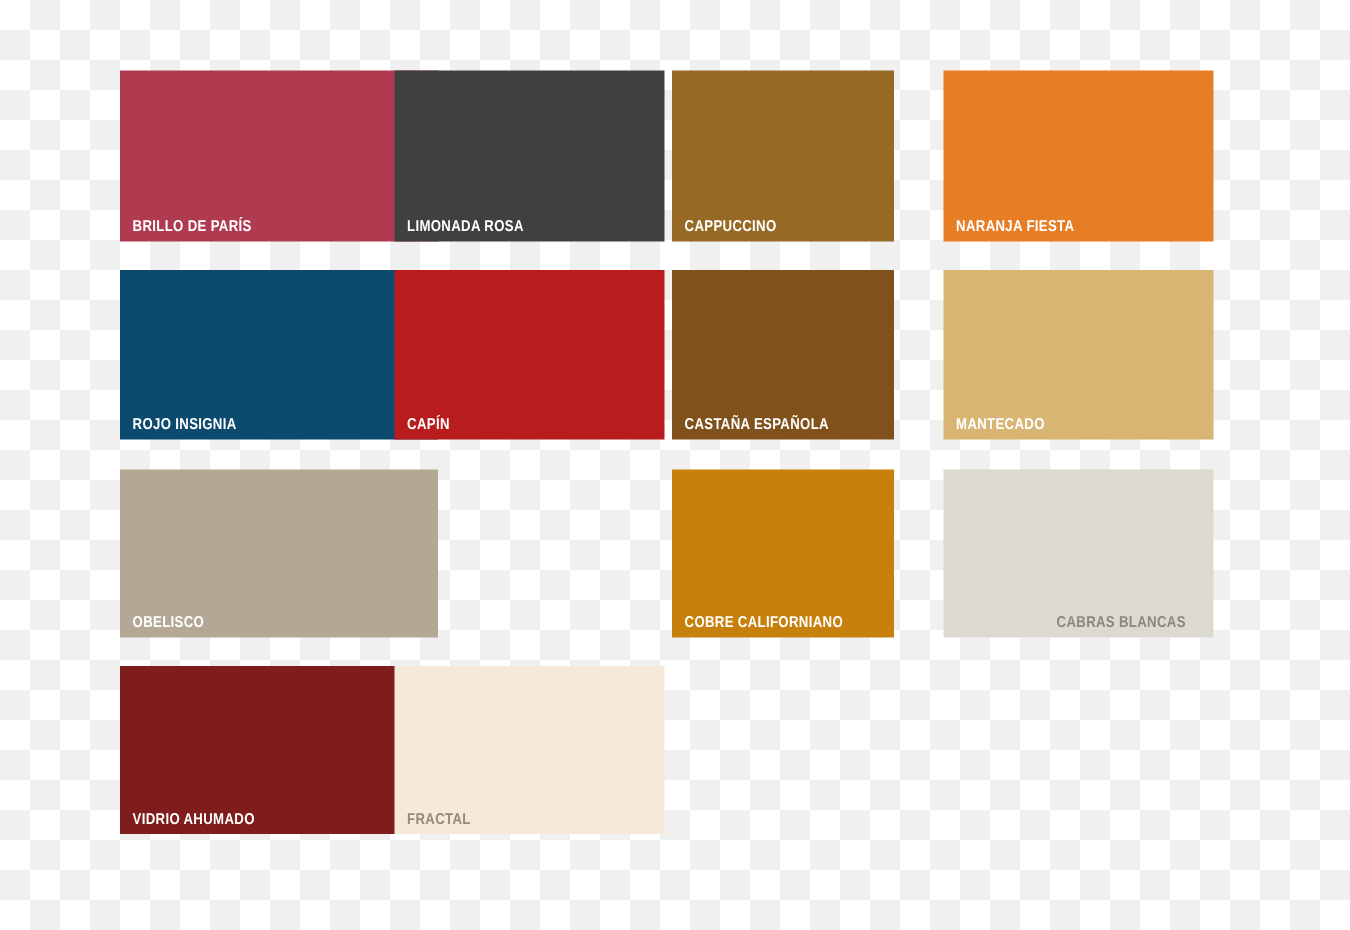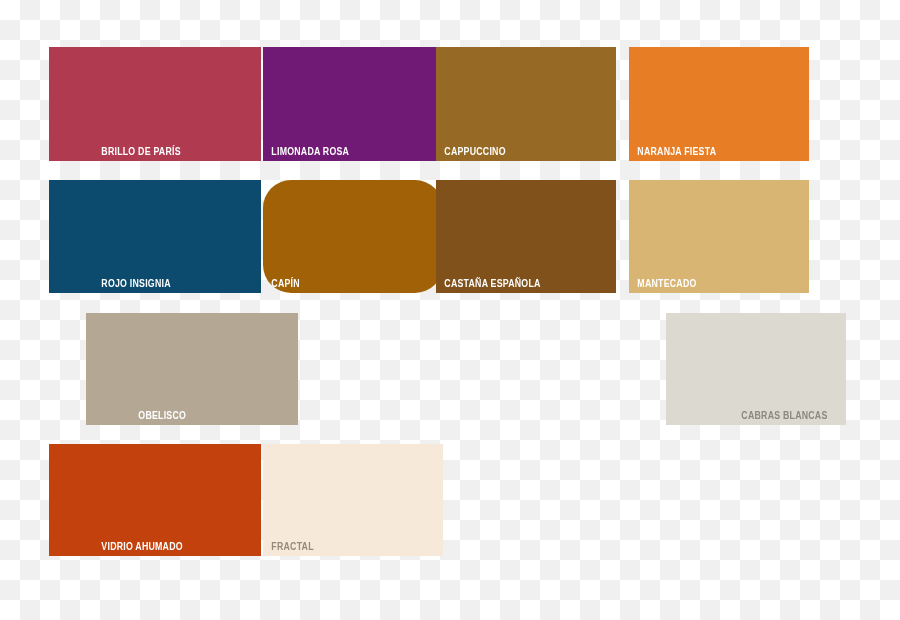--- a/index.html
+++ b/index.html
@@ -25,78 +25,81 @@
     -webkit-font-smoothing:antialiased;
     font-size:10.5px;
     font-weight:bold;
     letter-spacing:0.27px;
     padding:0 0 4px 10px;
     white-space:nowrap;
     transform:scaleX(0.837);
     transform-origin:left bottom;
   }
   
-  .c1 { left:49px;  width:212px;padding-left:44px; }
+  .c1 { left:80px;  width:212px; }
   .c2 { left:263px; width:180px; }
-  .c3 { left:436px; width:180px; }
+  .c3 { left:448px; width:148px; }
   .c4 { left:629px; width:180px; }
   
   .r1 { top:47px;  height:114px; }
   .r2 { top:180px; height:113px; }
-  .r3 { top:313px; height:112px;margin-left:37px; }
+  .r3 { top:313px; height:112px; }
   .r4 { top:444px; height:112px; }
 </style>
 </head>
 <body>
 
 <div class="palette">
 
   <div class="swatch r1 c1" style="background: rgb(176, 58, 80);">
     <div class="swatch-label" style="color: rgb(255, 255, 255);">BRILLO DE PARÍS</div>
   </div>
 
-  <div class="swatch r1 c2" style="background: #701a75;">
+  <div class="swatch r1 c2" style="background: #404040;">
     <div class="swatch-label" style="color: rgb(255, 255, 255);">LIMONADA ROSA</div>
   </div>
 
   <div class="swatch r1 c3" style="background: rgb(150, 106, 36);">
     <div class="swatch-label" style="color: rgb(255, 255, 255);">CAPPUCCINO</div>
   </div>
 
   <div class="swatch r1 c4" style="background: rgb(231, 126, 38);">
     <div class="swatch-label" style="color: rgb(255, 255, 255);">NARANJA FIESTA</div>
   </div>
 
   <div class="swatch r2 c1" style="background: #0c4a6e;">
     <div class="swatch-label" style="color: rgb(255, 255, 255);">ROJO INSIGNIA</div>
   </div>
 
-  <div class="swatch r2 c2" style="background: #a16207; border-radius: 28px;">
+  <div class="swatch r2 c2" style="background: #b91c1c;">
     <div class="swatch-label" style="color: rgb(255, 255, 255);">CAPÍN</div>
   </div>
 
   <div class="swatch r2 c3" style="background: rgb(129, 81, 28);">
     <div class="swatch-label" style="color: rgb(255, 255, 255);">CASTAÑA ESPAÑOLA</div>
   </div>
 
   <div class="swatch r2 c4" style="background: rgb(216, 181, 115);">
     <div class="swatch-label" style="color: rgb(255, 255, 255);">MANTECADO</div>
   </div>
 
   <div class="swatch r3 c1" style="background: rgb(180, 167, 148);">
     <div class="swatch-label" style="color: rgb(255, 255, 255);">OBELISCO</div>
   </div>
 
 
+  <div class="swatch r3 c3" style="background: rgb(199, 128, 12);">
+    <div class="swatch-label" style="color: rgb(255, 255, 255);">COBRE CALIFORNIANO</div>
+  </div>
 
   <div class="swatch r3 c4" style="background: rgb(220, 218, 208); justify-content: flex-end;">
     <div class="swatch-label" style="color: rgb(137, 137, 127);">CABRAS BLANCAS</div>
   </div>
 
-  <div class="swatch r4 c1" style="background: #c2410c;">
+  <div class="swatch r4 c1" style="background: #7f1d1d;">
     <div class="swatch-label" style="color: rgb(255, 255, 255);">VIDRIO AHUMADO</div>
   </div>
 
   <div class="swatch r4 c2" style="background: rgb(246, 233, 218);">
     <div class="swatch-label" style="color: rgb(150, 138, 125);">FRACTAL</div>
   </div>
 
 </div>
 
 </body></html>

